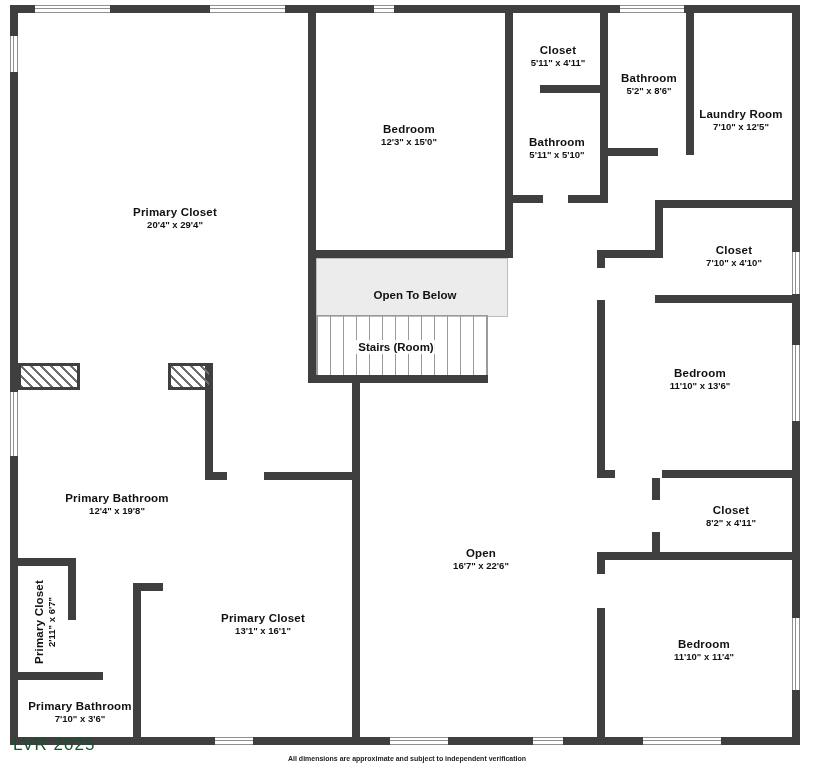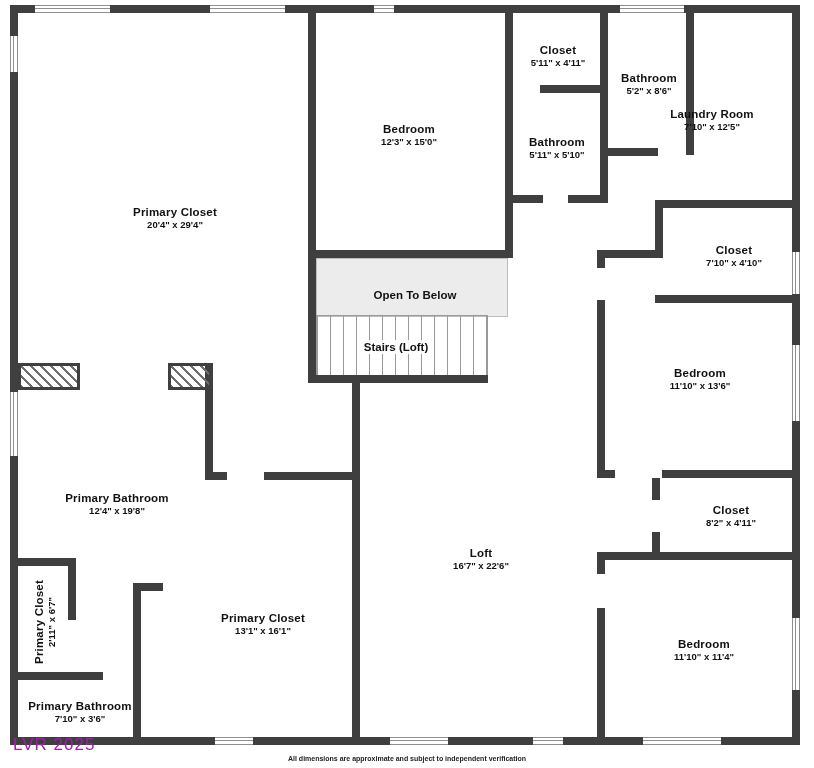--- a/index.html
+++ b/index.html
@@ -17,21 +17,21 @@
   .otb{position:absolute;left:316px;top:258px;width:190px;height:57px;background:#ececec;border:1px solid #bdbdbd;z-index:2;}
   .stairs{position:absolute;left:316px;top:315px;width:170px;height:60px;border:1px solid #9a9a9a;z-index:2;
     background-image:repeating-linear-gradient(to right,#9a9a9a 0 1px,transparent 1px 13px);}
   .room-label{position:absolute;transform:translate(-50%,-50%);text-align:center;color:#111;white-space:nowrap;z-index:10;}
   .room-label.vert{transform:translate(-50%,-50%) rotate(-90deg);}
   .rname{font-weight:bold;font-size:11.5px;letter-spacing:.2px;}
   .rdims{font-weight:bold;font-size:9.5px;margin-top:1px;}
   .annotation{position:absolute;transform:translate(-50%,-50%);font-weight:bold;font-size:11.5px;color:#111;
     white-space:nowrap;z-index:11;background:rgba(255,255,255,.88);padding:1px 4px;}
   .annotation.no-bg{background:transparent;}
-  .watermark{position:absolute;left:13px;top:735px;font-size:17px;color:#a21caf;letter-spacing:1px;z-index:40;}
+  .watermark{position:absolute;left:13px;top:735px;font-size:17px;color:#14532d;letter-spacing:1px;z-index:40;}
   .disclaimer{position:absolute;left:0;right:0;top:755px;text-align:center;font-size:7px;font-weight:bold;color:#222;z-index:40;}
 </style>
 </head>
 <body>
 
 <div id="floorplan">
 
   <div class="otb"></div>
   <div class="stairs"></div>
 
@@ -100,21 +100,21 @@
     <div class="rdims">12'3" x 15'0"</div>
   </div>
   <div class="room-label" style="left:558px;top:56px">
     <div class="rname">Closet</div>
     <div class="rdims">5'11" x 4'11"</div>
   </div>
   <div class="room-label" style="left:649px;top:84px">
     <div class="rname">Bathroom</div>
     <div class="rdims">5'2" x 8'6"</div>
   </div>
-  <div class="room-label" style="left:712px;top:120px">
+  <div class="room-label" style="left:741px;top:120px">
     <div class="rname">Laundry Room</div>
     <div class="rdims">7'10" x 12'5"</div>
   </div>
   <div class="room-label" style="left:557px;top:148px">
     <div class="rname">Bathroom</div>
     <div class="rdims">5'11" x 5'10"</div>
   </div>
   <div class="room-label" style="left:734px;top:256px">
     <div class="rname">Closet</div>
     <div class="rdims">7'10" x 4'10"</div>
@@ -125,39 +125,39 @@
   </div>
   <div class="room-label" style="left:117px;top:504px">
     <div class="rname">Primary Bathroom</div>
     <div class="rdims">12'4" x 19'8"</div>
   </div>
   <div class="room-label" style="left:731px;top:516px">
     <div class="rname">Closet</div>
     <div class="rdims">8'2" x 4'11"</div>
   </div>
   <div class="room-label" style="left:481px;top:559px">
-    <div class="rname">Loft</div>
+    <div class="rname">Open</div>
     <div class="rdims">16'7" x 22'6"</div>
   </div>
   <div class="room-label vert" style="left:45px;top:622px">
     <div class="rname">Primary Closet</div>
     <div class="rdims">2'11" x 6'7"</div>
   </div>
   <div class="room-label" style="left:263px;top:624px">
     <div class="rname">Primary Closet</div>
     <div class="rdims">13'1" x 16'1"</div>
   </div>
   <div class="room-label" style="left:704px;top:650px">
     <div class="rname">Bedroom</div>
     <div class="rdims">11'10" x 11'4"</div>
   </div>
   <div class="room-label" style="left:80px;top:712px">
     <div class="rname">Primary Bathroom</div>
     <div class="rdims">7'10" x 3'6"</div>
   </div>
 
   <div class="annotation no-bg" style="left:415px;top:295px">Open To Below</div>
-  <div class="annotation" style="left:396px;top:347px">Stairs (Loft)</div>
+  <div class="annotation" style="left:396px;top:347px">Stairs (Room)</div>
 
   <div class="watermark">LVR 2025</div>
   <div class="disclaimer">All dimensions are approximate and subject to independent verification</div>
 
 </div>
 
 </body></html>

